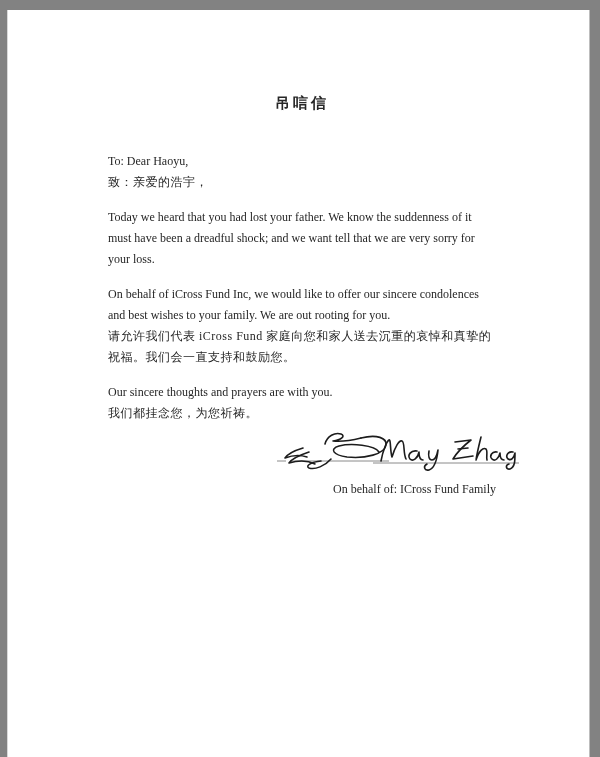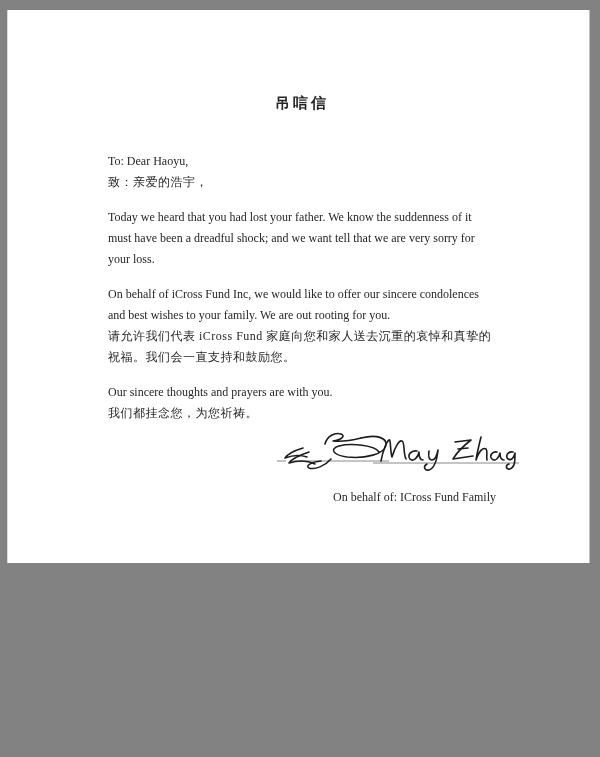--- a/index.html
+++ b/index.html
@@ -9,21 +9,21 @@
     height: 757px;
     background: #828282;
     overflow: hidden;
     font-family: "Liberation Serif", "DejaVu Serif", serif;
   }
   .paper {
     position: absolute;
     left: 7px;
     top: 10px;
     width: 583px;
-    height: 553px;
+    height: 747px;
     background: #ffffff;
     box-shadow: inset -1px 0 0 #bdbdbd, inset 1px 0 0 #d9d9d9;
   }
   .content {
     position: relative;
     padding: 0 94px 0 101px;
     color: #262626;
     font-size: 12px;
     line-height: 21px;
   }
@@ -41,21 +41,21 @@
   .closing {
     margin-top: 12px;
     text-align: right;
     padding-right: 2px;
   }
   .sig-block { text-align: right; }
   .sig-wrap1 { margin-top: 4px; margin-right: -25px; display: inline-block; }
   .sig-wrap2 { margin-top: 2px; margin-right: -25px; display: inline-block; }
   .sig-name1 { padding-right: 12px; line-height: 19px; }
   .sig-name2 { padding-right: 0px; line-height: 19px; }
-  .on-behalf { margin-top: 8px; text-align: right; padding-right: 0px; }
+  .on-behalf { text-align: right; padding-right: 0px; }
   svg.sig { display: block; }
 </style>
 </head>
 <body>
 
 <div class="stage">
   <div class="paper">
     <div class="content">
 
       <div class="title">吊唁信</div>

